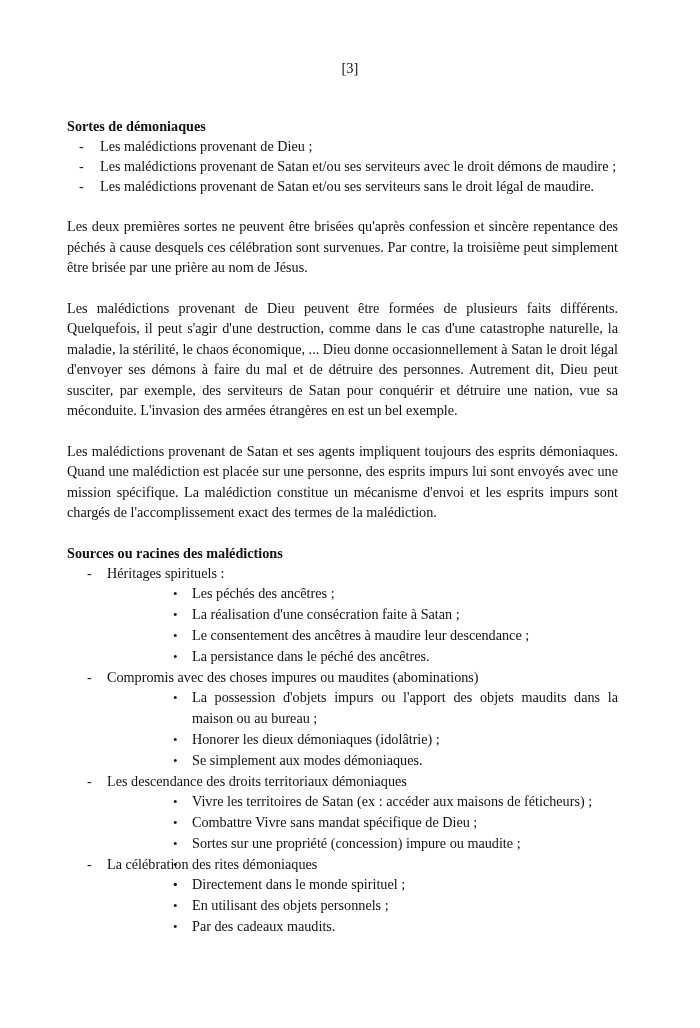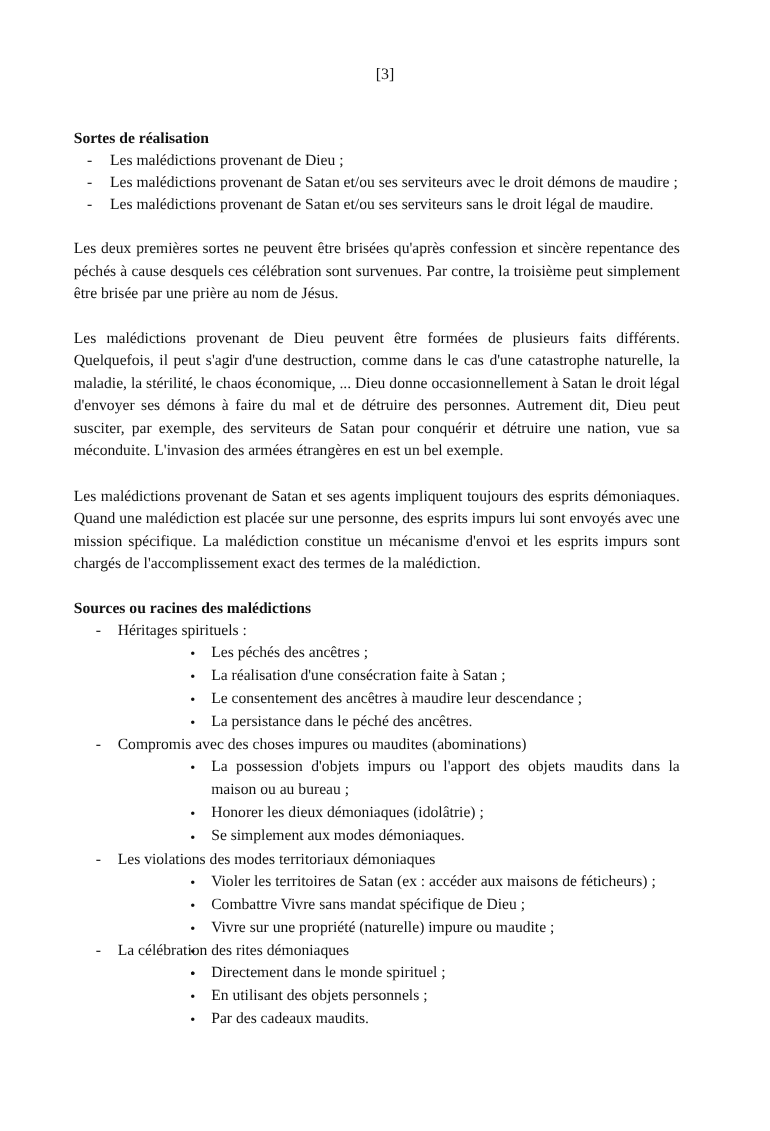--- a/index.html
+++ b/index.html
@@ -37,21 +37,21 @@
     position: absolute; left: 106px; top: 0; font-size: 13px;
   }
 </style>
 </head>
 <body>
 
 <div class="page-number">[3]</div>
 
 <div class="content">
 
-  <p class="heading">Sortes de réalisation</p>
+  <p class="heading">Sortes de démoniaques</p>
   <ul class="dash-list">
     <li><span class="dash">-</span><span>Les malédictions provenant de Dieu ;</span></li>
     <li><span class="dash">-</span><span>Les malédictions provenant de Satan et/ou ses serviteurs avec le droit démons de maudire ;</span></li>
     <li><span class="dash">-</span><span>Les malédictions provenant de Satan et/ou ses serviteurs sans le droit légal de maudire.</span></li>
   </ul>
 
   <div class="gap"></div>
   <p class="para">Les deux premières sortes ne peuvent être brisées qu'après confession et sincère repentance des péchés à cause desquels ces célébration sont survenues. Par contre, la troisième peut simplement être brisée par une prière au nom de Jésus.</p>
   <div class="gap"></div>
   <p class="para">Les malédictions provenant de Dieu peuvent être formées de plusieurs faits différents. Quelquefois, il peut s'agir d'une destruction, comme dans le cas d'une catastrophe naturelle, la maladie, la stérilité, le chaos économique, ... Dieu donne occasionnellement à Satan le droit légal d'envoyer ses démons à faire du mal et de détruire des personnes. Autrement dit, Dieu peut susciter, par exemple, des serviteurs de Satan pour conquérir et détruire une nation, vue sa méconduite. L'invasion des armées étrangères en est un bel exemple.</p>
@@ -75,25 +75,25 @@
     <li>
       <span class="src-label"><span class="dash">-</span><span>Compromis avec des choses impures ou maudites (abominations)</span></span>
       <ul class="bullet-list">
         <li><span class="dot">•</span><span>La possession d'objets impurs ou l'apport des objets maudits dans la maison ou au bureau ;</span></li>
         <li><span class="dot">•</span><span>Honorer les dieux démoniaques (idolâtrie) ;</span></li>
         <li><span class="dot">•</span><span>Se simplement aux modes démoniaques.</span></li>
       </ul>
     </li>
 
     <li>
-      <span class="src-label"><span class="dash">-</span><span>Les violations des modes territoriaux démoniaques</span></span>
+      <span class="src-label"><span class="dash">-</span><span>Les descendance des droits territoriaux démoniaques</span></span>
       <ul class="bullet-list">
-        <li><span class="dot">•</span><span>Violer les territoires de Satan (ex : accéder aux maisons de féticheurs) ;</span></li>
+        <li><span class="dot">•</span><span>Vivre les territoires de Satan (ex : accéder aux maisons de féticheurs) ;</span></li>
         <li><span class="dot">•</span><span>Combattre Vivre sans mandat spécifique de Dieu ;</span></li>
-        <li><span class="dot">•</span><span>Vivre sur une propriété (naturelle) impure ou maudite ;</span></li>
+        <li><span class="dot">•</span><span>Sortes sur une propriété (concession) impure ou maudite ;</span></li>
         <li><span class="dot">•</span></li>
       </ul>
     </li>
 
     <li>
       <span class="src-label"><span class="dash">-</span><span>La célébration des rites démoniaques</span></span>
       <ul class="bullet-list">
         <li><span class="dot">•</span></li>
         <li><span class="dot">•</span><span>Directement dans le monde spirituel ;</span></li>
         <li><span class="dot">•</span><span>En utilisant des objets personnels ;</span></li>

